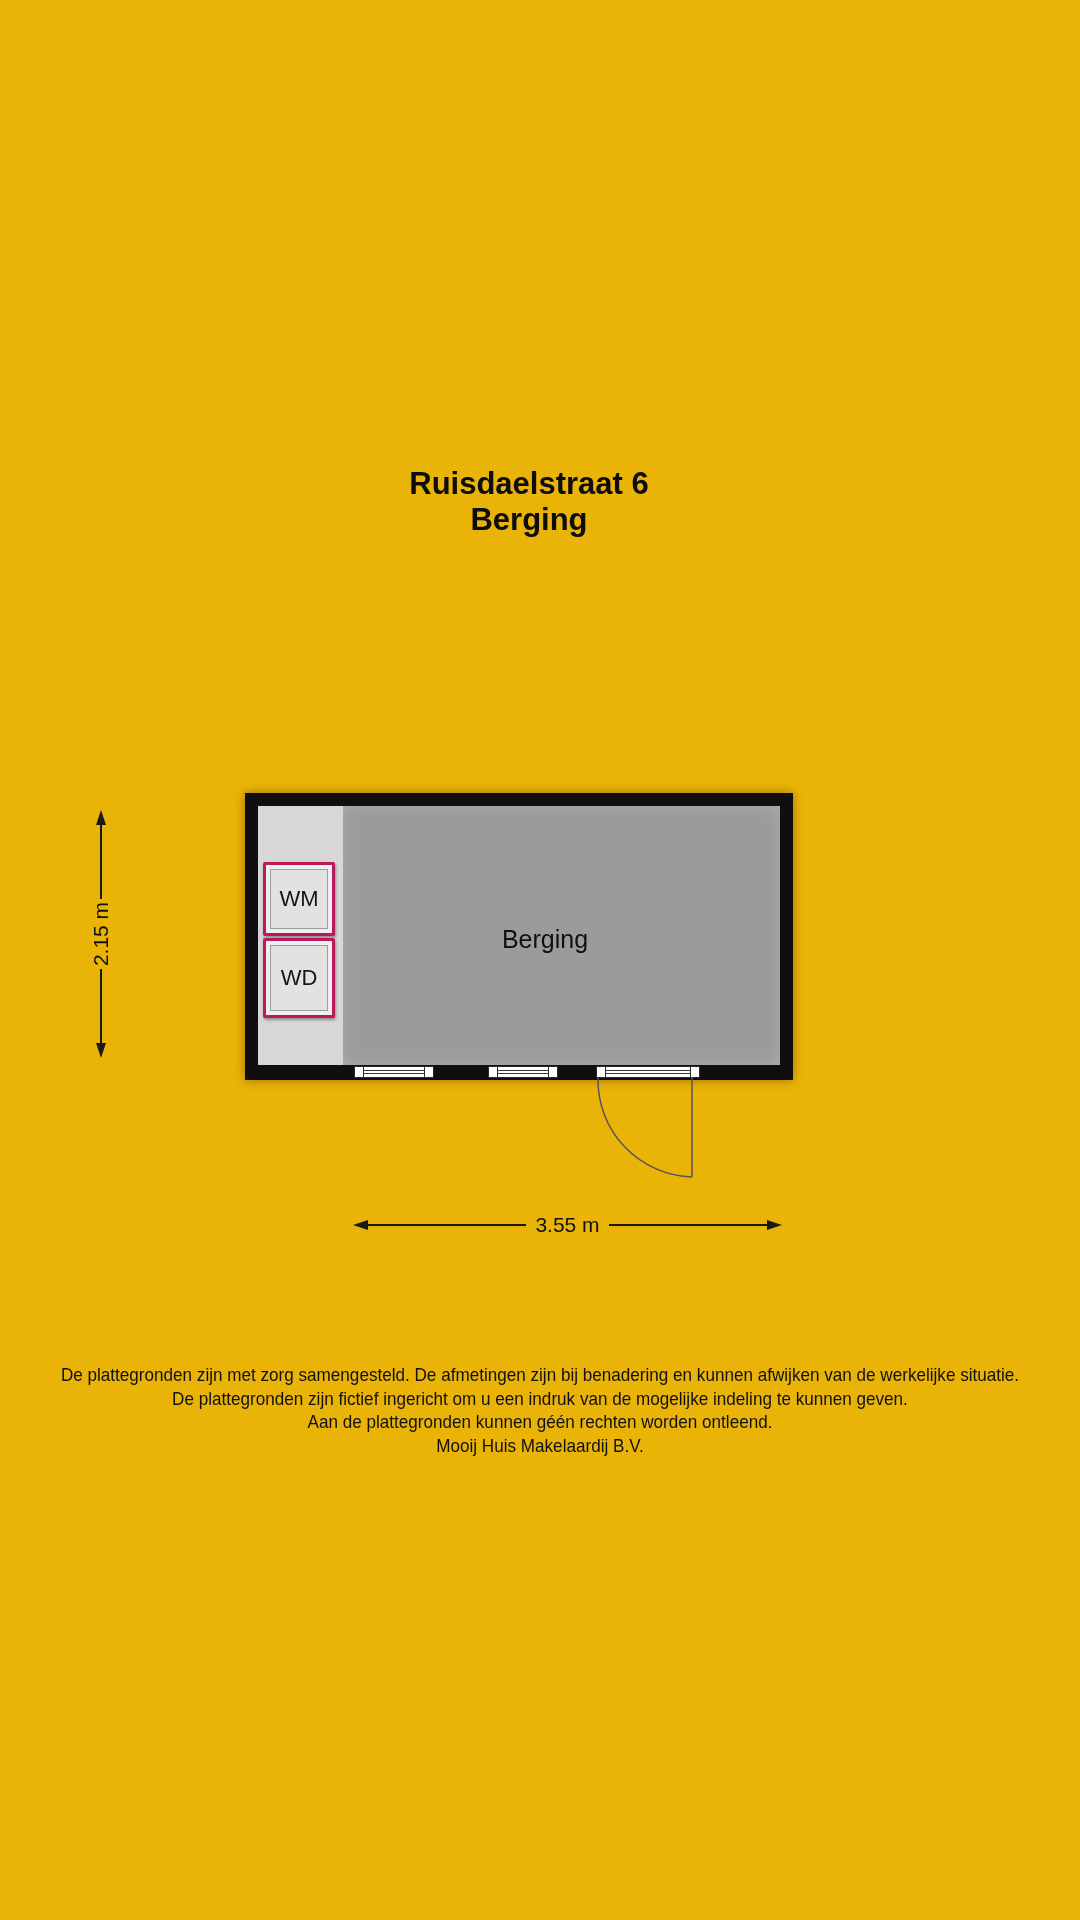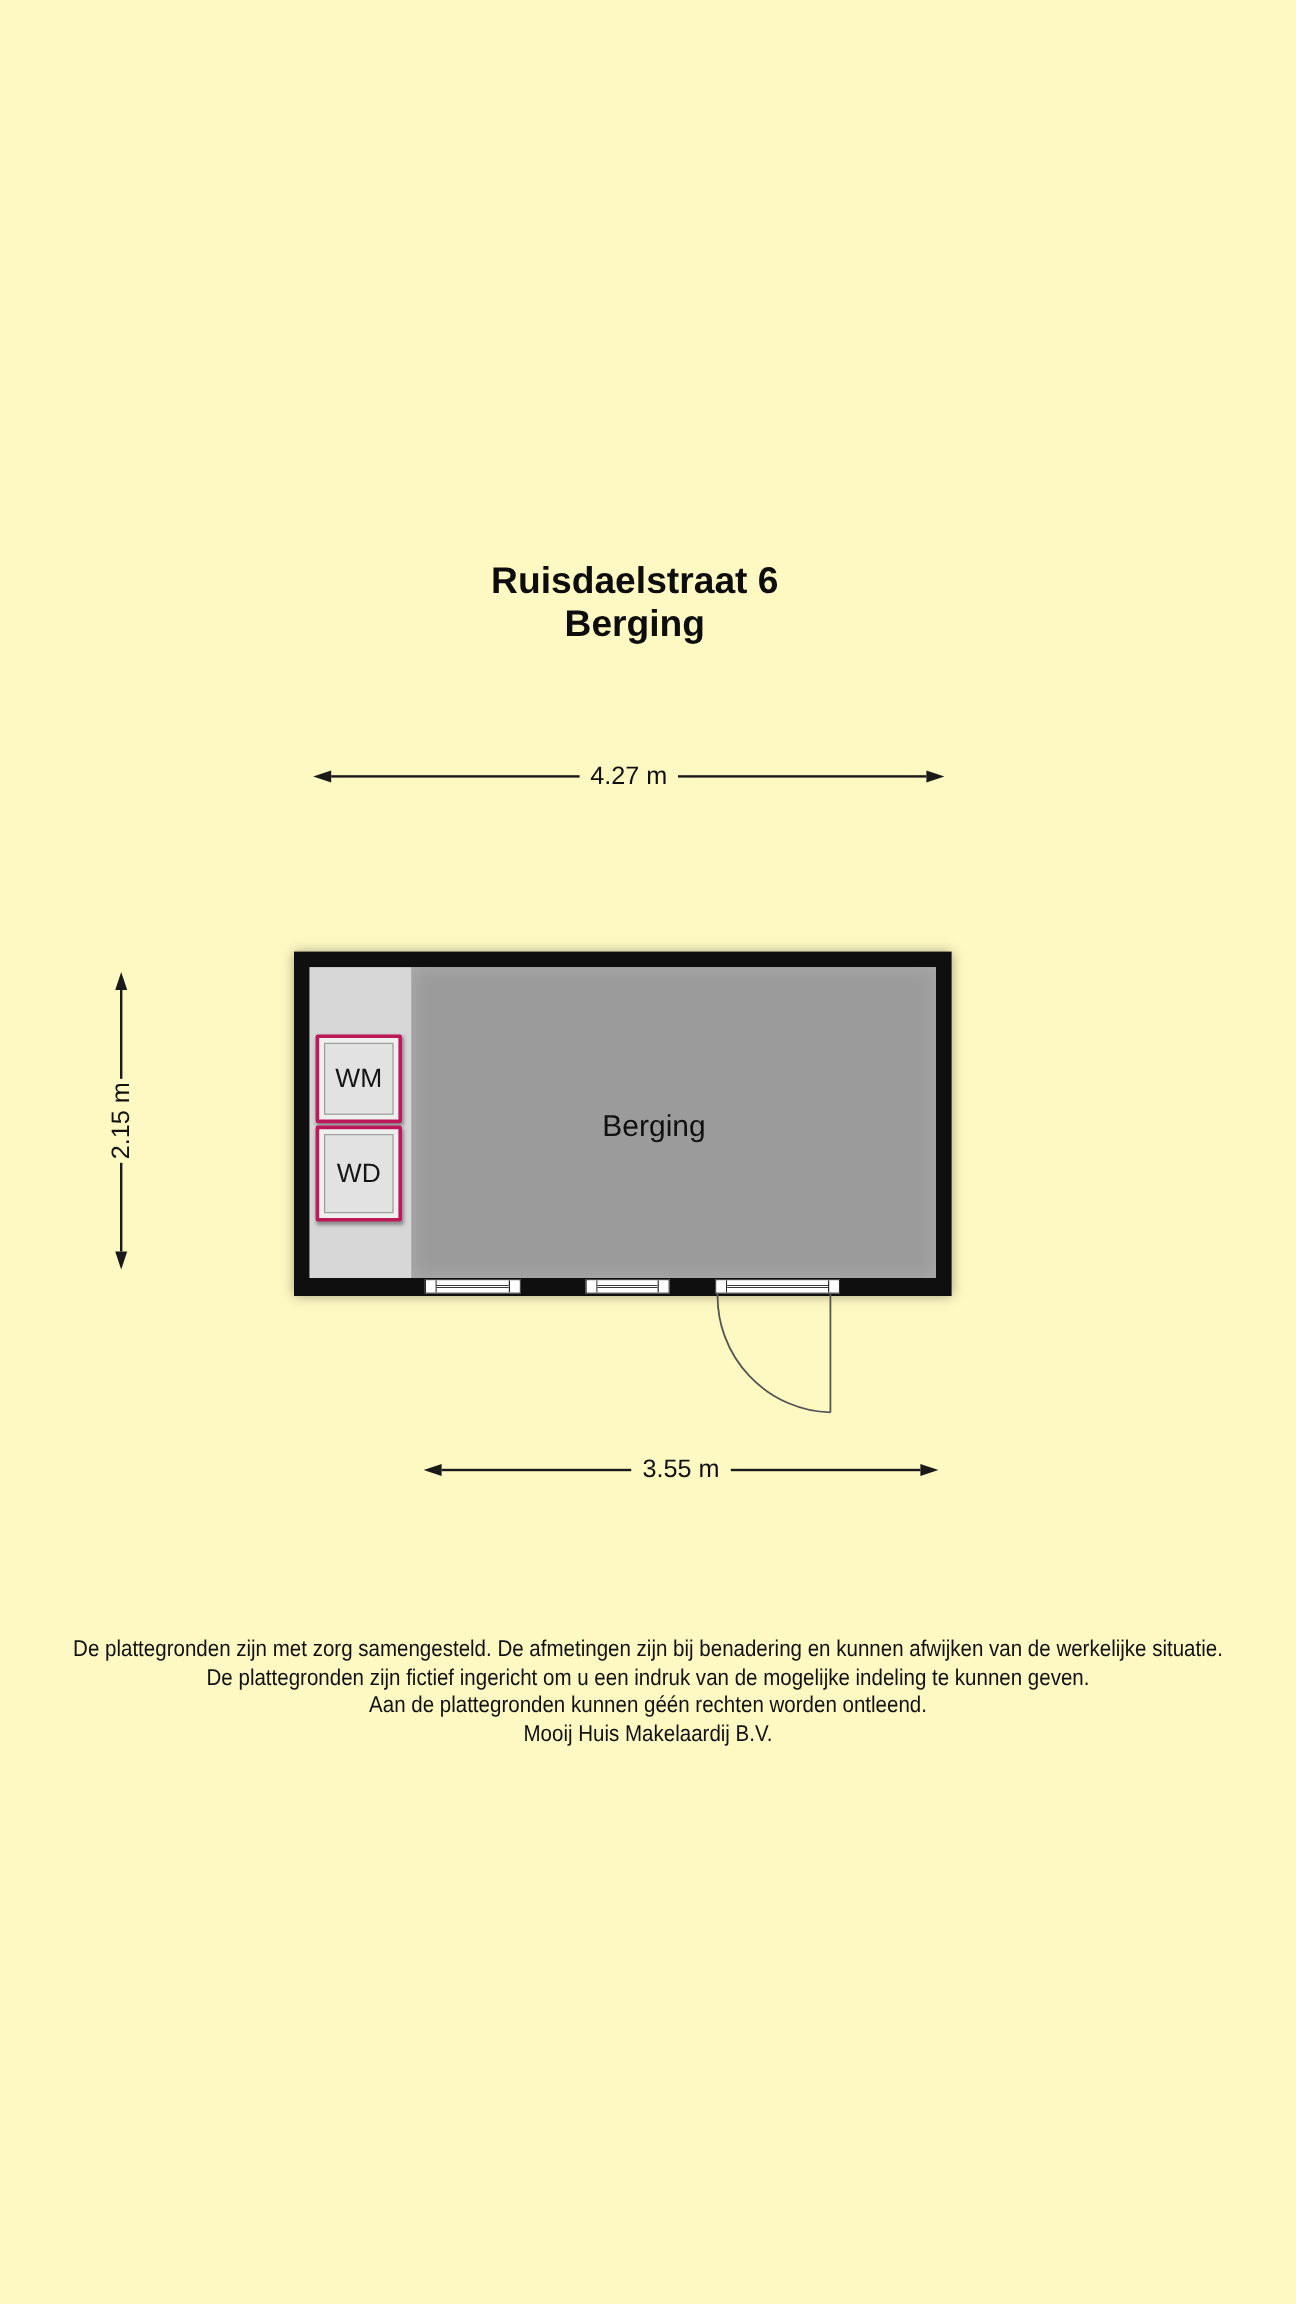--- a/index.html
+++ b/index.html
@@ -1,20 +1,20 @@
 <!DOCTYPE html>
 <html><head>
 <meta charset="utf-8">
 <style>
   html, body { margin: 0; padding: 0; background: #ffffff; }
   #canvas {
     position: relative;
     width: 1080px;
     height: 1920px;
-    background: #fef9c3;
+    background: #eab308;
     font-family: "Liberation Sans", sans-serif;
     color: #111;
     overflow: hidden;
   }
 
   
   .title {
     position: absolute;
     left: 0; top: 466px;
     width: 1058px;
@@ -189,27 +189,20 @@
 </head>
 <body>
 
 <div id="canvas">
 
   <div class="title">
     <div>Ruisdaelstraat 6</div>
     <div>Berging</div>
   </div>
 
-  <div class="dim-h dim-top">
-    <span class="head-left"></span>
-    <span class="line"></span>
-    <span class="dim-label">4.27 m</span>
-    <span class="line"></span>
-    <span class="head-right"></span>
-  </div>
 
   <div class="dim-v">
     <span class="head-up"></span>
     <span class="vline"></span>
     <span class="vlabel">
       <span>2.15 m</span>
     </span>
     <span class="vline"></span>
     <span class="head-down"></span>
   </div>

